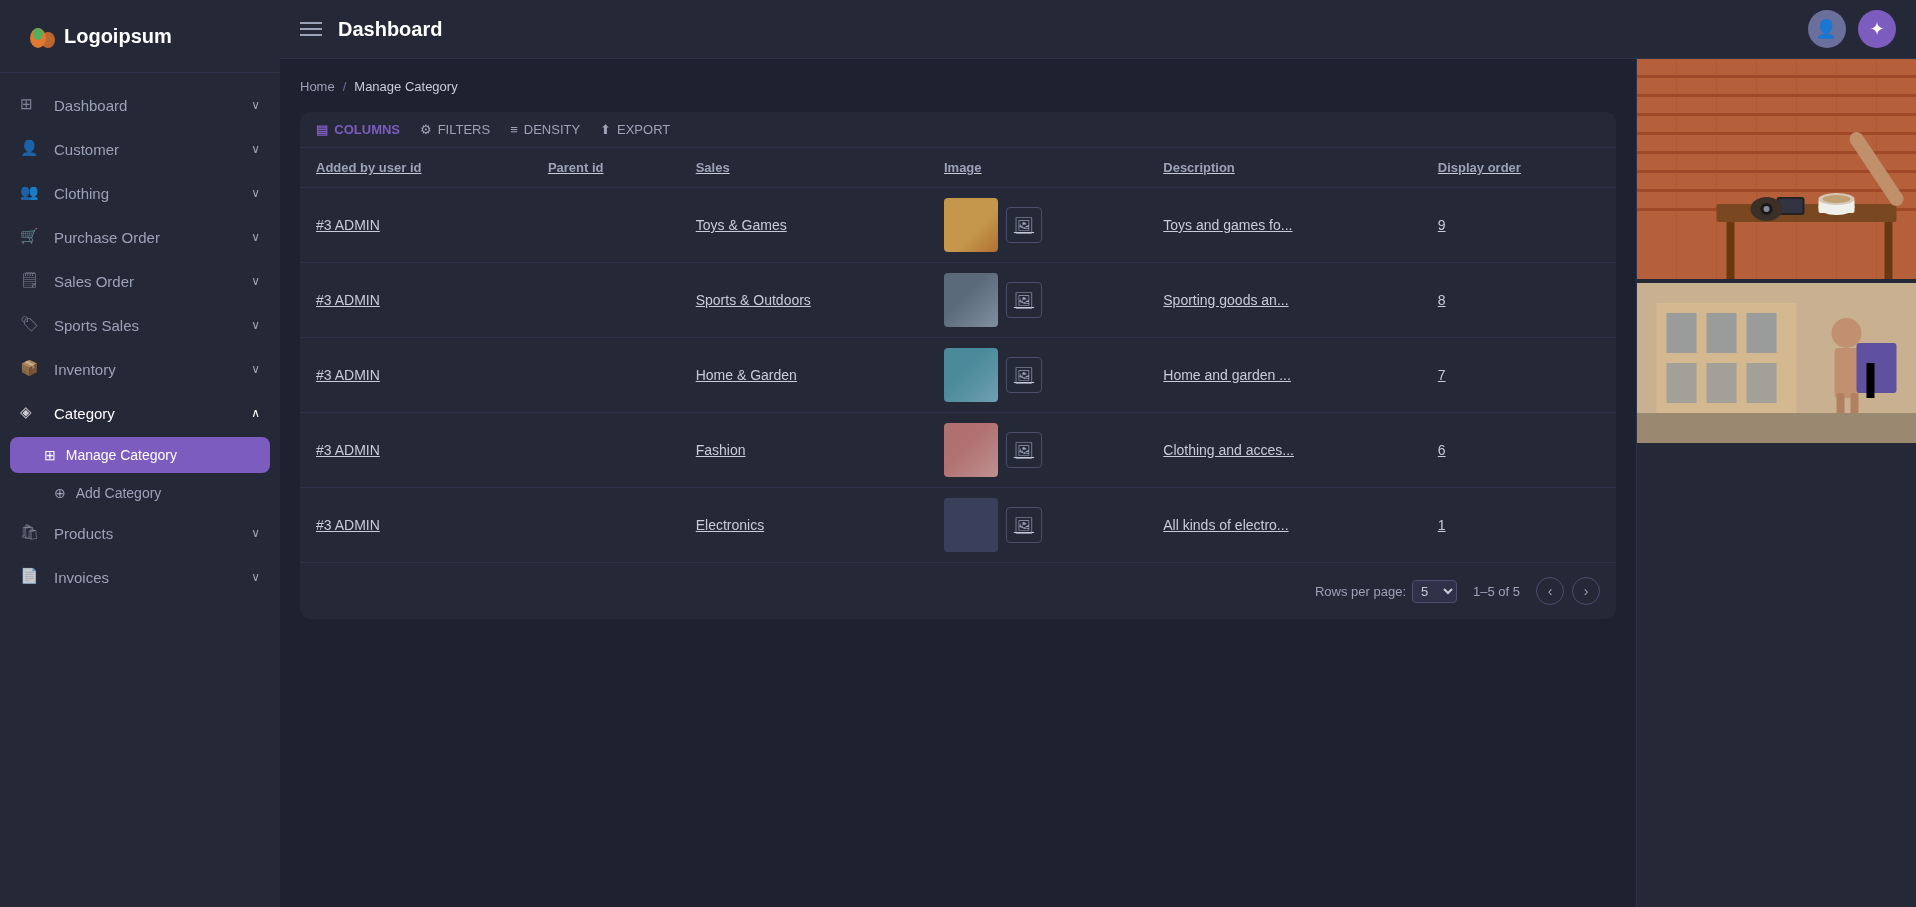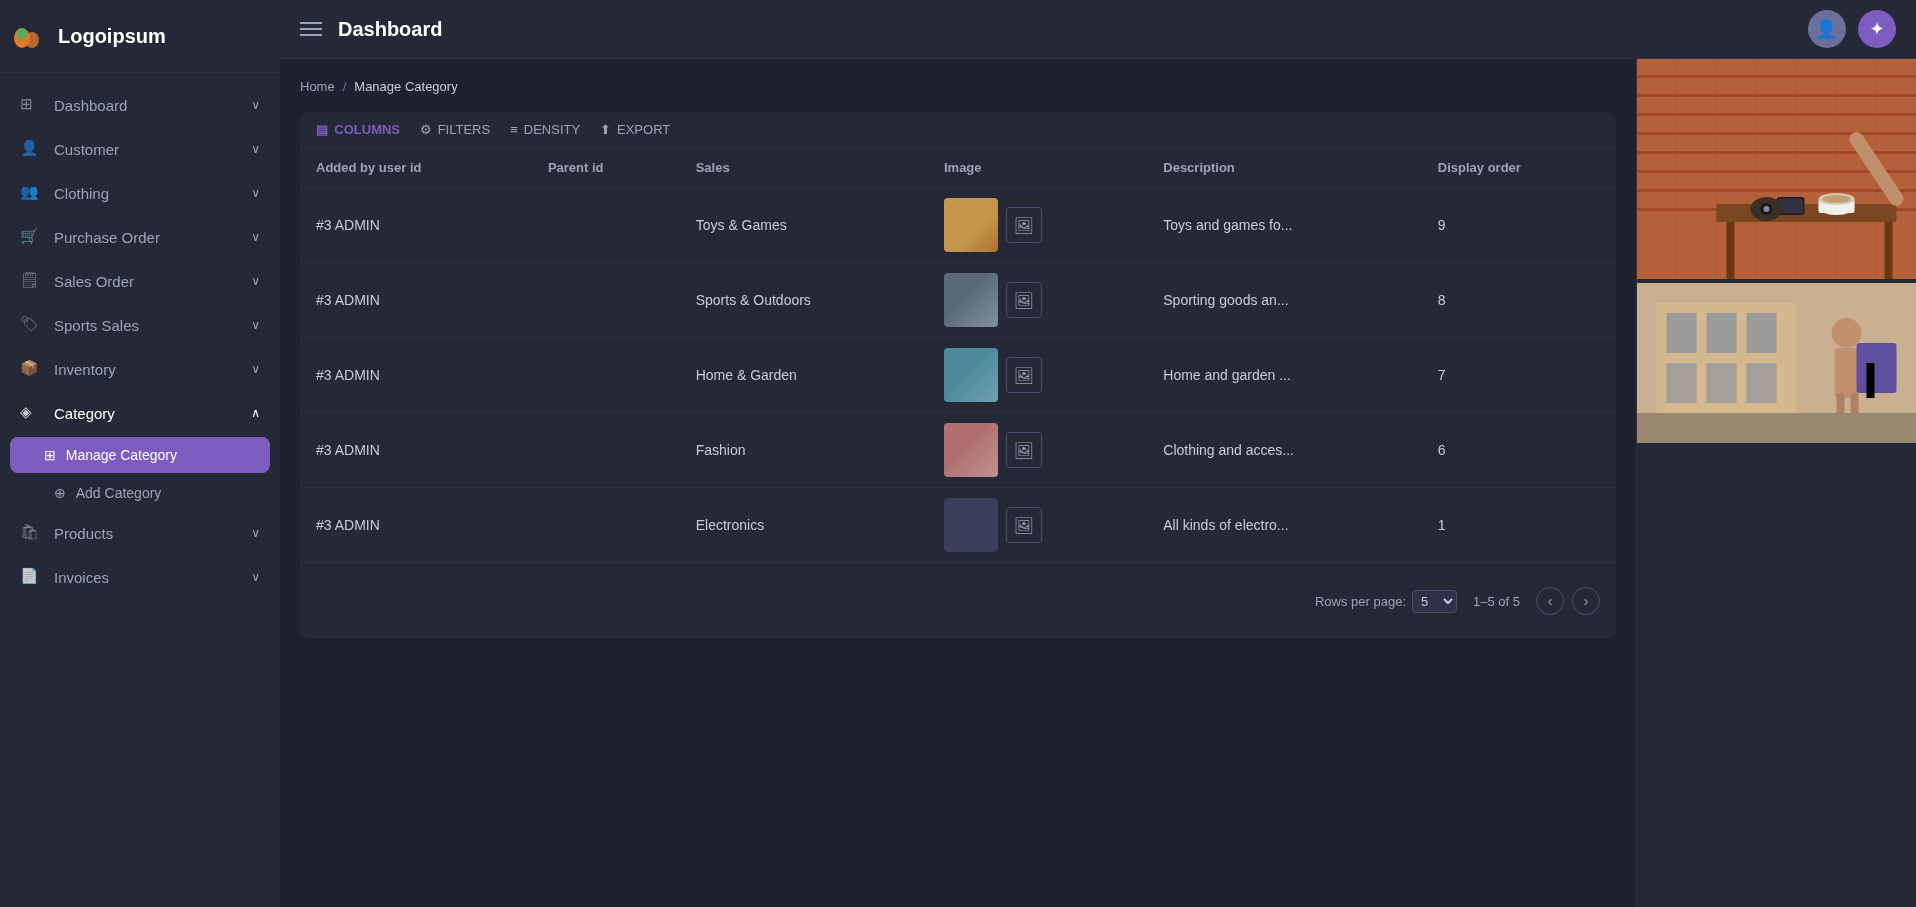--- a/index.html
+++ b/index.html
@@ -18,22 +18,22 @@
       min-width: 280px;
       background: #252836;
       display: flex;
       flex-direction: column;
       height: 100%;
       overflow-y: auto;
     }
     .sidebar-logo {
       display: flex;
       align-items: center;
-      padding: 18px 12px;
-      gap: 10px;
+      padding: 18px 28px;
+      gap: 0;
       border-bottom: 1px solid #2e3147;
     }
     .logo-icon {
       width: 36px;
       height: 36px;
     }
     .logo-text {
       font-size: 20px;
       font-weight: 700;
       color: #fff;
@@ -187,20 +187,21 @@
       font-size: 13px;
       cursor: pointer;
     }
     .toolbar-btn.purple { color: #7c5cbf; font-weight: 600; }
     .toolbar-btn.default { color: #9ba3b8; }
 
     
     .data-table {
       width: 100%;
       border-collapse: collapse;
+      text-decoration: underline;
     }
     .data-table th {
       text-align: left;
       padding: 12px 16px;
       font-size: 13px;
       color: #9ba3b8;
       font-weight: 600;
       border-bottom: 1px solid #2e3147;
     }
     .data-table td {
@@ -240,21 +241,21 @@
       cursor: pointer;
       color: #9ba3b8;
       font-size: 16px;
     }
 
     
     .pagination {
       display: flex;
       align-items: center;
       justify-content: flex-end;
-      padding: 24px 16px;
+      padding: 14px 16px;
       gap: 16px;
       font-size: 13px;
       color: #9ba3b8;
       border-top: 1px solid #2e3147;
     }
     .rows-per-page {
       display: flex;
       align-items: center;
       gap: 6px;
     }

